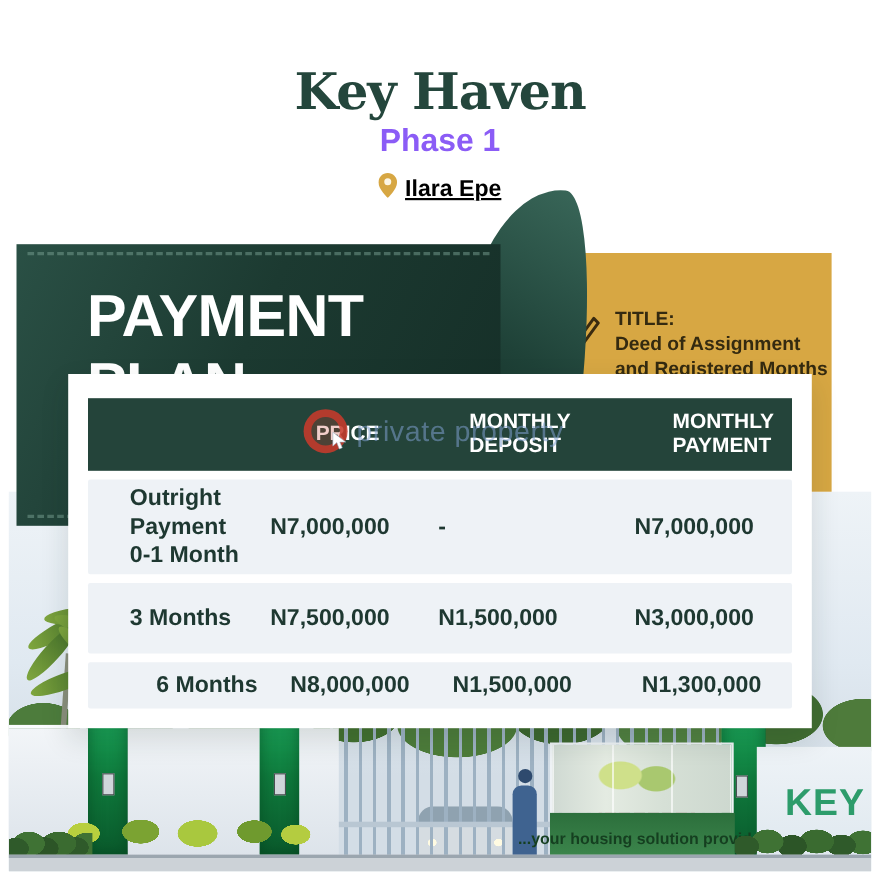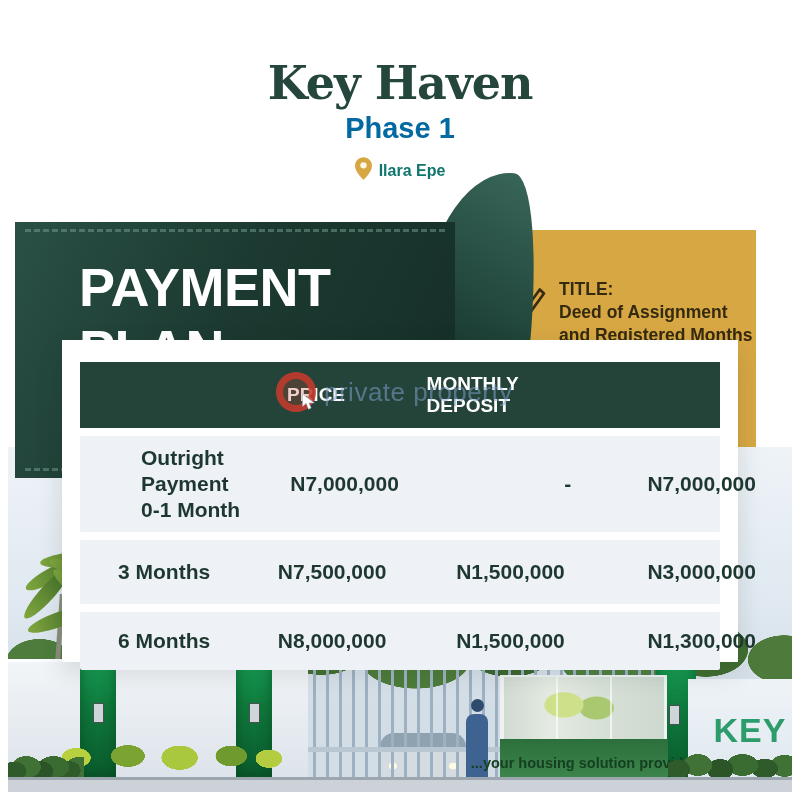--- a/index.html
+++ b/index.html
@@ -3,23 +3,23 @@
 <meta charset="utf-8">
 <style>
   html,body{margin:0;padding:0;background:#fff;}
   .canvas{position:relative;width:800px;height:800px;background:#fff;overflow:hidden;
           font-family:"Liberation Sans",sans-serif;}
 
   
   .hdr{position:absolute;left:0;top:0;width:100%;text-align:center;}
   .hdr-title{margin-top:60px;font-family:"DejaVu Serif",serif;font-weight:bold;
              font-size:46px;color:#24463c;letter-spacing:-1px;line-height:1;}
-  .hdr-sub{margin-top:6px;font-size:29px;font-weight:bold;color:#0369a1;letter-spacing:0;}
+  .hdr-sub{margin-top:6px;font-size:29px;font-weight:bold;color:#8b5cf6;letter-spacing:0;}
   .hdr-loc{margin-top:12px;display:flex;justify-content:center;align-items:center;gap:7px;}
-  .hdr-loc span{font-size:16px;font-weight:bold;color:#0f766e;}
+  .hdr-loc span{font-size:21px;font-weight:bold;color:#000000;text-decoration:underline;}
 
   
   .ybox{position:absolute;left:468px;top:230px;width:288px;height:217px;background:#d7a743;z-index:2;}
   .ybox-in{position:absolute;left:20px;top:48px;display:flex;gap:13px;align-items:flex-start;}
   .ybox-text{font-size:17.5px;font-weight:bold;color:#342a10;line-height:1.3;}
 
   
   .ribbon{position:absolute;left:15px;top:222px;width:440px;height:256px;z-index:3;
           background:linear-gradient(115deg,#2a5045 0%,#1c3a31 45%,#152e27 100%);}
   .stitch{position:absolute;left:10px;right:10px;top:7px;bottom:7px;
@@ -105,22 +105,22 @@
   .road{position:absolute;left:0;top:330px;width:100%;height:15px;background:#ccd2d7;border-top:3px solid #9ba6af;}
 
   
   .card{position:absolute;left:62px;top:340px;width:676px;height:322px;background:#ffffff;z-index:4;
         box-shadow:0 10px 24px rgba(20,40,35,.14);}
   .tgrid{display:grid;grid-template-columns:24% 22% 26% 28%;align-items:center;gap:12px;}
   .thead{margin:22px 18px 0;height:66px;background:#24443a;}
   .th{display:flex;justify-content:center;}
   .th span{font-size:19px;font-weight:bold;color:#ffffff;text-align:left;line-height:1.15;max-width:110px;}
   .trow{margin:8px 18px 0;background:#eef2f6;border-radius:2px;}
-  .r1{height:96px;padding-left:23px;} .r2{height:64px;} .r3{height:58px;}
-  .td{font-size:21px;font-weight:bold;color:#1e3831;text-align:right;}
+  .r1{height:86px;} .r2{height:64px;} .r3{height:42px;padding-left:24px;}
+  .td{font-size:21px;font-weight:bold;color:#1e3831;text-align:left;}
   .td-period{text-align:left;padding-left:38px;max-width:112px;line-height:1.25;}
 
   
   .wm{position:absolute;left:276px;top:372px;z-index:5;display:flex;align-items:center;gap:8px;}
   .wm-ring{position:relative;width:40px;height:40px;border-radius:50%;border:7px solid rgba(198,59,45,.85);
            box-sizing:border-box;background:rgba(198,59,45,.25);}
   .wm-cursor{position:absolute;right:-8px;bottom:-10px;}
   .wm-text{font-size:26px;font-weight:normal;color:rgba(125,158,205,.55);letter-spacing:.5px;}
 </style>
 </head>
@@ -220,20 +220,23 @@
     <div class="tgrid thead">
       <div class="th">
           <span></span>
         </div>
       <div class="th">
           <span>PRICE</span>
         </div>
       <div class="th">
           <span>MONTHLY DEPOSIT</span>
         </div>
+      <div class="th">
+          <span>MONTHLY PAYMENT</span>
+        </div>
     </div>
     <div class="tgrid trow r1">
       <div class="td td-period">Outright Payment 0-1 Month</div>
       <div class="td">N7,000,000</div>
       <div class="td">-</div>
       <div class="td">N7,000,000</div>
     </div>
     <div class="tgrid trow r2">
       <div class="td td-period">3 Months</div>
       <div class="td">N7,500,000</div>

